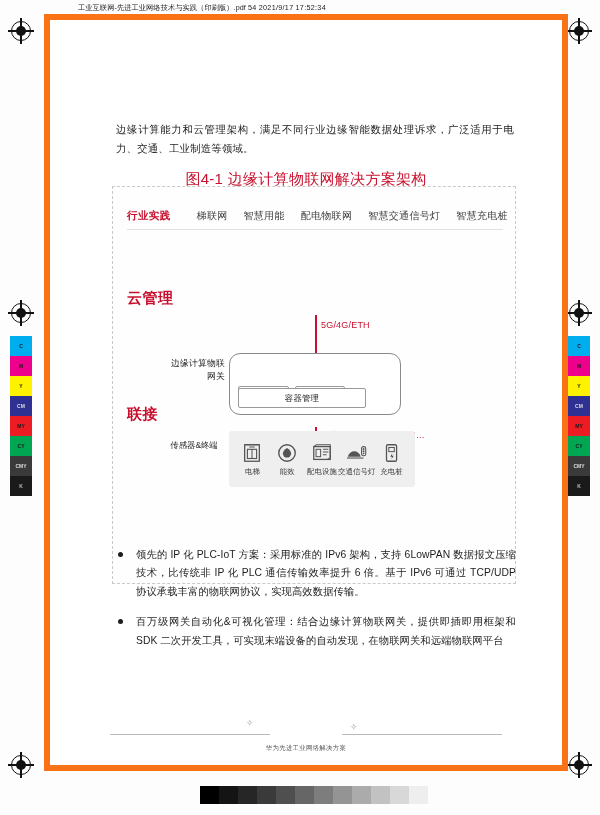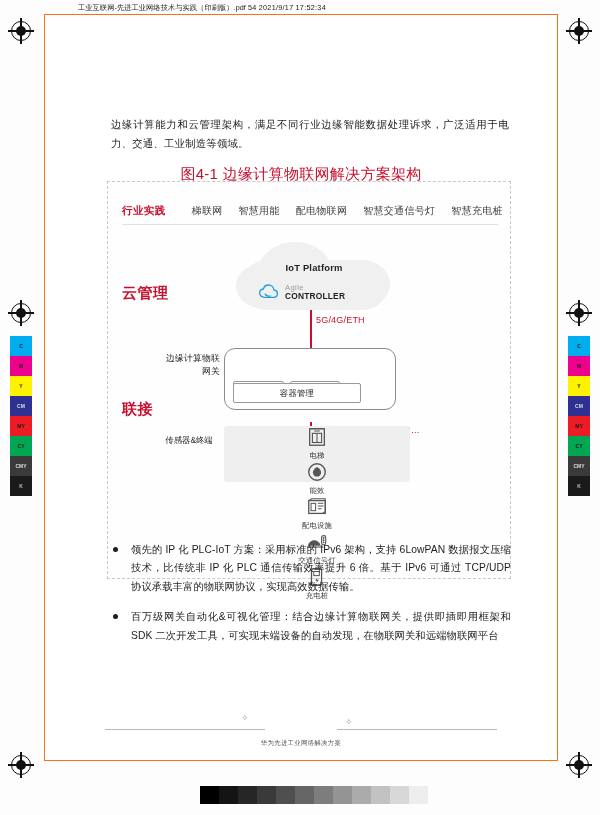--- a/index.html
+++ b/index.html
@@ -5,21 +5,21 @@
   html,body{margin:0;padding:0;}
   body{
     width:600px;height:815px;background:#ffffff;
     font-family:"Liberation Sans","DejaVu Sans",sans-serif;
     position:relative;overflow:hidden;
   }
   
   .proof{position:absolute;inset:0;background:#fdfdfd;}
   .page{
     position:absolute;left:44px;top:14px;width:512px;height:745px;
-    background:#ffffff;border:1px solid #f97316;
+    background:#ffffff;border:6px solid #f97316;
   }
   
   .reg{position:absolute;width:26px;height:26px;}
   .reg .ring{
     position:absolute;left:3px;top:3px;width:20px;height:20px;
     border:1.5px solid #111;border-radius:50%;box-sizing:border-box;
   }
   .reg .ring:after{
     content:"";position:absolute;left:3.5px;top:3.5px;width:10px;height:10px;
     background:#111;border-radius:50%;
@@ -126,21 +126,21 @@
     font-size:8.4px;color:#222;letter-spacing:.2px;box-sizing:border-box;
   }
   .gw-label{
     position:absolute;left:50px;top:170px;width:62px;text-align:right;
     font-size:8.8px;color:#1d1d1d;line-height:13px;letter-spacing:.2px;
   }
   
   .devbar{
     position:absolute;left:116px;top:244px;width:186px;height:56px;
     background:#efefef;border-radius:3px;display:flex;align-items:center;
-    justify-content:space-around;padding:0 6px;box-sizing:border-box;flex-direction:column;
+    justify-content:space-around;padding:0 6px;box-sizing:border-box;
   }
   .dev{display:flex;flex-direction:column;align-items:center;gap:3px;width:34px;}
   .dev .gi{width:22px;height:22px;}
   .dev .dn{font-size:7.4px;color:#3a3a3a;white-space:nowrap;letter-spacing:.1px;}
   .dev-label{
     position:absolute;left:50px;top:252px;width:62px;text-align:center;
     font-size:8.4px;color:#1d1d1d;line-height:12px;
   }
   
   .lead{position:absolute;left:66px;top:500px;width:398px;font-size:10.4px;color:#1d1d1d;letter-spacing:.2px;}
@@ -294,37 +294,20 @@
           <span class="tab">智慧用能</span>
           <span class="tab">配电物联网</span>
           <span class="tab">智慧交通信号灯</span>
           <span class="tab">智慧充电桩</span>
         </div>
         <div class="tabs-rule"></div>
 
         <div class="side-label lbl-cloud">云管理</div>
         <div class="side-label lbl-link">联接</div>
 
-        <div class="cloud">
-          <div class="b2"></div>
-          <div class="b1"></div>
-          <div class="b3"></div>
-          <div class="body"></div>
-          <div class="t1">IoT Platform</div>
-          <div class="brand">
-            <svg width="22" height="18" viewBox="0 0 22 18">
-              <path d="M6.2 14.3c-2.6 0-4.6-1.9-4.6-4.2 0-2.1 1.6-3.8 3.8-4.1C6 3.6 8 2 10.5 2c2.9 0 5.2 2.2 5.4 5 2.1.2 3.5 1.8 3.5 3.7 0 2-1.7 3.6-4 3.6z" fill="none" stroke="#1a9fe0" stroke-width="1.3"></path>
-              <path d="M7.5 10.4c1.6 1.9 4 2.6 6.3 2.1-1.1 1.1-2.8 1.6-4.4 1.1-1.7-.5-2.8-1.8-2.9-3.2z" fill="#1a9fe0"></path>
-            </svg>
-            <span class="bname">
-              <span class="agile" style="display:block">Agile</span>
-              <span class="ctrl" style="display:block">CONTROLLER</span>
-            </span>
-          </div>
-        </div>
 
         <div class="vline vl-1"></div>
         <div class="conn-lbl cl-1">5G/4G/ETH</div>
 
         <div class="gw-label">边缘计算物联网关</div>
         <div class="gw">
           <div class="gw-apps">
             <span class="app">行业APP</span>
             <span class="app">行业APP</span>
             <span class="dots">…</span>

